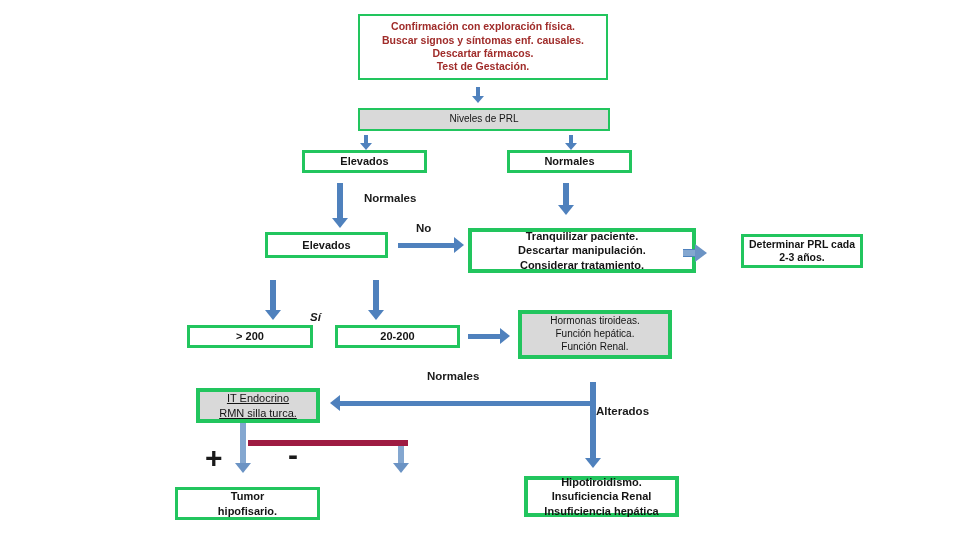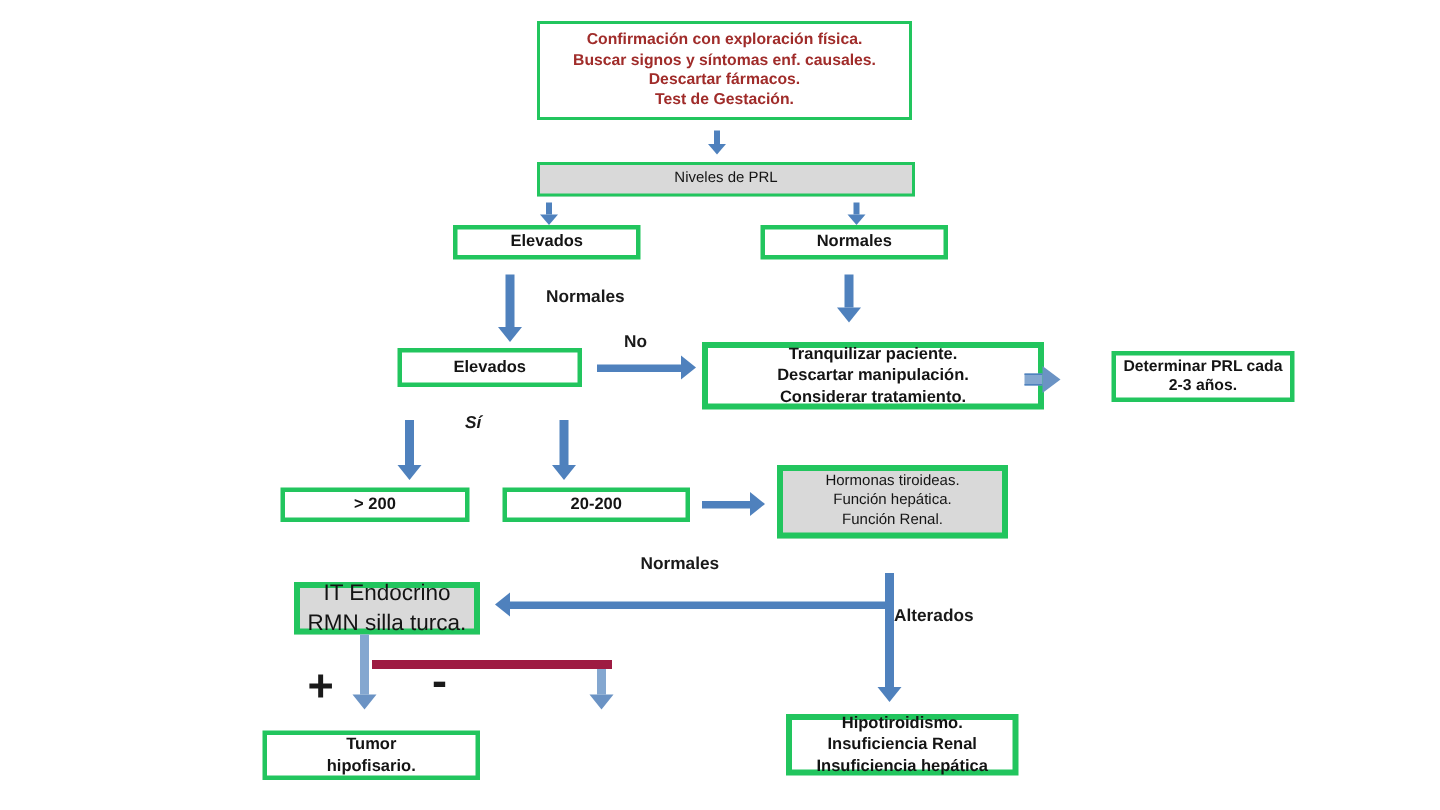--- a/index.html
+++ b/index.html
@@ -16,21 +16,21 @@
   }
   .box.thin  { border-width:2px; }
   .box.thick { border-width:4px; }
   .box.gray  { background:#d9d9d9; font-weight:normal; }
   .box.redtext { color:#a02c2a; }
   .lbl {
     position:absolute; color:#1a1a1a; font-weight:bold; font-size:11.5px;
     white-space:nowrap;
   }
   .lbl.big { font-size:30px; line-height:1; }
-  .lbl.it  { font-style:italic; }
+  .lbl.it  { font-style:italic;margin-top:35px; }
   
   .ar { position:absolute; display:flex; align-items:center; justify-content:center; }
   .ar.v { flex-direction:column; }
   .ar.h { flex-direction:row; }
   .ar .sh { background:#4f81bd; }
   .ar.v .sh { width:6px; flex:1; }
   .ar.h .sh { height:5px; flex:1; }
   .ar .hd { width:0; height:0; flex:none; }
   .ar.v .hd { border-left:8px solid transparent; border-right:8px solid transparent; border-top:10px solid #4f81bd; }
   .ar.h.right .hd { border-top:8px solid transparent; border-bottom:8px solid transparent; border-left:10px solid #4f81bd; }
@@ -130,21 +130,21 @@
       <i class="hd"></i>
       <i class="sh"></i>
     </div>
 
   <div class="ar v" style="left:585px; top:382px; width:16px; height:86px;">
       <i class="sh"></i>
       <i class="hd"></i>
     </div>
   <div class="lbl" style="left:596px; top:405px;">Alterados</div>
 
-  <div class="box thick gray" style="left:196px; top:388px; width:124px; height:35px; font-size:15px;">IT Endocrino
+  <div class="box thick gray" style="left:196px; top:388px; width:124px; height:35px; font-size:11px;text-decoration:underline;">IT Endocrino
 RMN silla turca.</div>
 
   <div class="ar v light" style="left:235px; top:423px; width:16px; height:50px;">
       <i class="sh"></i>
       <i class="hd"></i>
     </div>
   <div class="bar" style="left:248px; top:440px; width:160px; height:6px;"></div>
   <div class="ar v light" style="left:393px; top:446px; width:16px; height:27px;">
       <i class="sh"></i>
       <i class="hd"></i>

